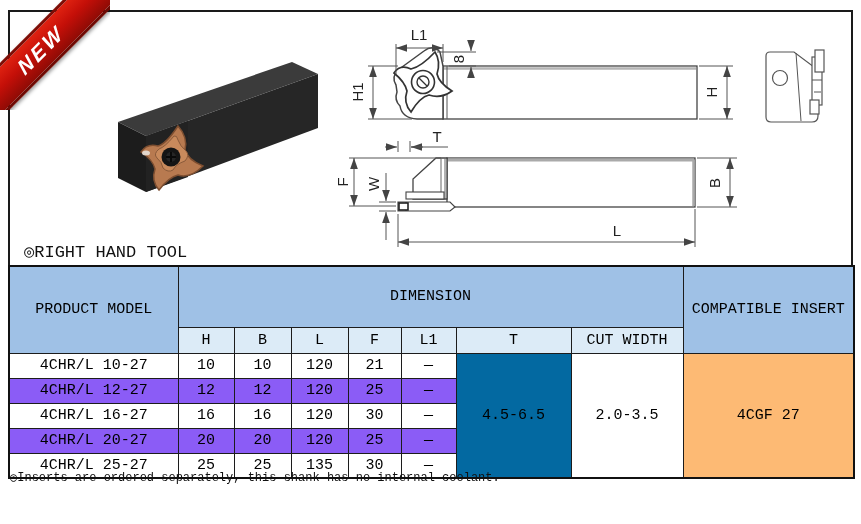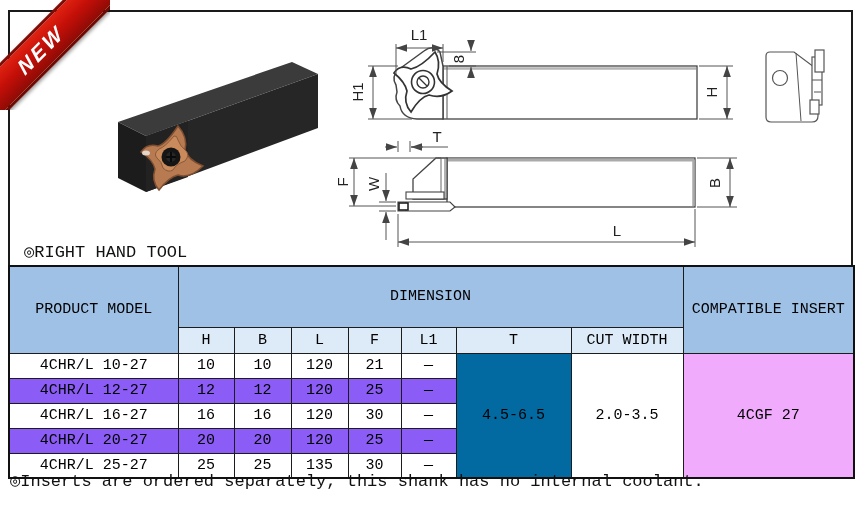--- a/index.html
+++ b/index.html
@@ -27,21 +27,21 @@
              table-layout:fixed;font-family:"Liberation Mono",monospace;font-size:15px;color:#000;}
   table.spec th,table.spec td{border:1px solid #1c1c1c;padding:0;text-align:center;
              overflow:hidden;white-space:nowrap;font-weight:normal;}
   table.spec{border:2px solid #111;}
   .hdr{background:#9fc1e6;}
   .sub{background:#dcebf7;height:25px;}
   tr.data{height:25px;}
   tr.alt{background:#8b5cf6;}
   td.model{text-align:left;padding-left:4px;}
   .notes{position:absolute;left:10px;top:470px;font-family:"Liberation Mono",monospace;
-         font-size:17px;color:#111;}
+         font-size:12px;color:#111;}
   .notes div{margin-bottom:8px;white-space:pre;}
 </style>
 </head>
 <body>
 
 <div class="canvas">
 
   <div class="frame"></div>
 
   <div class="ribbon-wrap">
@@ -204,21 +204,21 @@
     </tr>
     <tr class="data">
       <td class="model">4CHR/L 10-27</td>
       <td>10</td>
       <td>10</td>
       <td>120</td>
       <td>21</td>
       <td>—</td>
       <td rowspan="5" style="background:#0369a1">4.5-6.5</td>
       <td rowspan="5" style="background:#fff">2.0-3.5</td>
-      <td rowspan="5" style="background:#f0abfc">4CGF 27</td>
+      <td rowspan="5" style="background:#fdba74">4CGF 27</td>
     </tr>
     <tr class="data alt">
       <td class="model">4CHR/L 12-27</td>
       <td>12</td>
       <td>12</td>
       <td>120</td>
       <td>25</td>
       <td>—</td>
     </tr>
     <tr class="data">

